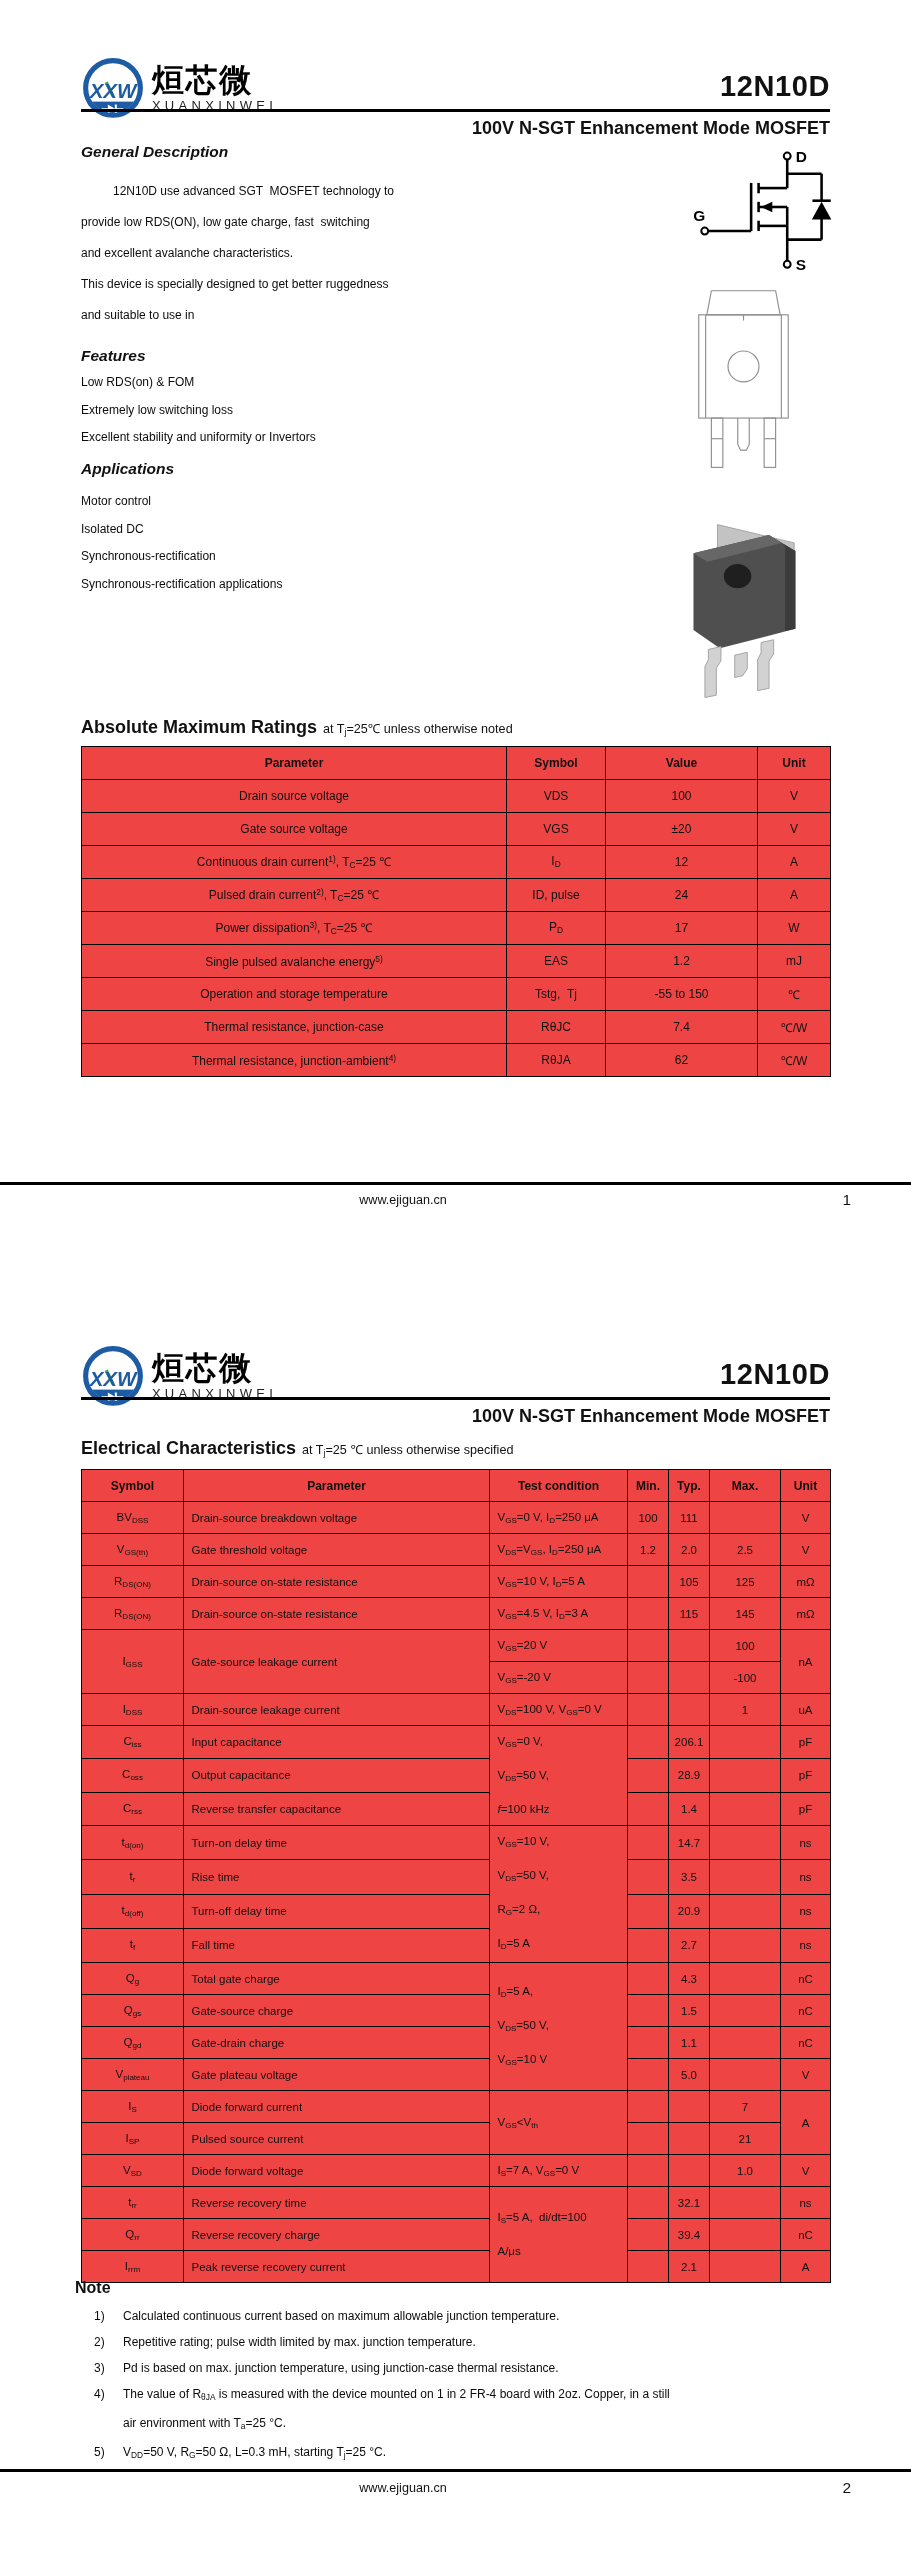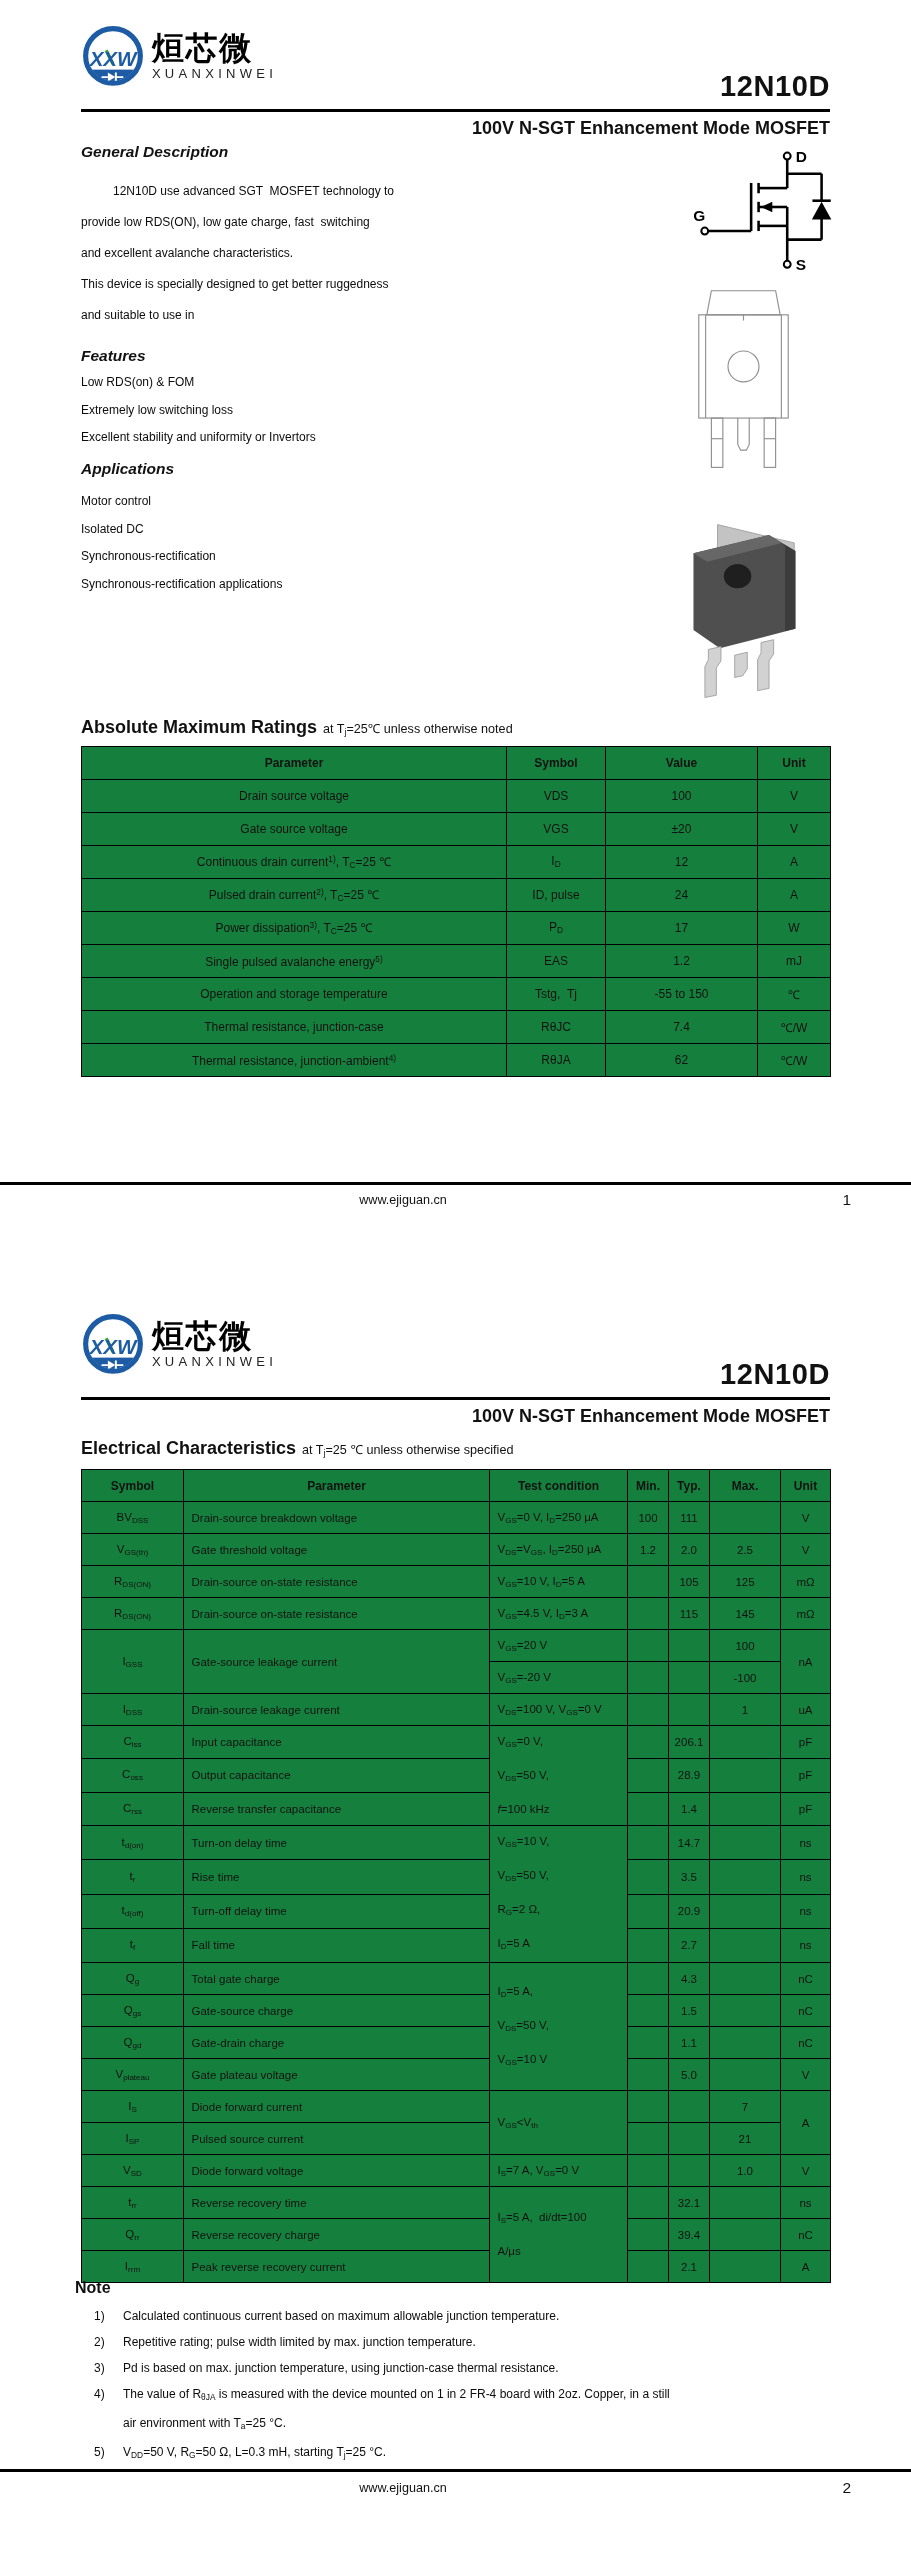--- a/index.html
+++ b/index.html
@@ -1,21 +1,21 @@
 <!DOCTYPE html>
 <html style="font-size:9.2px"><head>
 <meta charset="utf-8">
 <style>
   html,body{margin:0;padding:0;background:#ffffff;}
   body{width:911px;font-family:"Liberation Sans",sans-serif;color:#111;-webkit-font-smoothing:antialiased;}
   .page{position:relative;width:911px;height:1288px;background:#fff;overflow:hidden;}
   .abs{position:absolute;}
 
   
-  .logo{left:81px;top:24px;display:flex;align-items:center;gap:6.9px;}
+  .logo{left:81px;top:56px;display:flex;align-items:center;gap:6.9px;}
   .logo svg{display:block;}
   .logo-cn{font-size:32px;font-weight:700;letter-spacing:1.7px;line-height:1;color:#000;font-family:"Liberation Sans",sans-serif;}
   .logo-en{font-size:13px;letter-spacing:4.3px;color:#222;margin-top:2.3px;font-weight:500;}
   .part-no{right:81px;top:70px;font-size:29px;font-weight:700;letter-spacing:0.6px;}
   .head-rule{left:81px;width:749px;top:109px;height:3.4px;background:#000;}
   .subtitle{right:81px;top:118px;font-size:18px;font-weight:700;}
 
   
   .sec-title{left:81px;font-size:15.5px;font-weight:700;font-style:italic;}
   .gd-lines{left:81px;top:176px;width:448px;font-size:12px;line-height:31px;color:#0c0c0c;}
@@ -28,21 +28,21 @@
   .g-schem{left:691px;top:148px;}
   .g-outline{left:686px;top:285px;}
   .g-3d{left:682px;top:512px;}
 
   
   .h-line{left:81px;white-space:nowrap;}
   .h-big{font-size:18px;font-weight:700;}
   .h-suf{font-size:12.6px;font-weight:400;margin-left:3.4px;}
 
   
-  table{border-collapse:collapse;table-layout:fixed;background:#15803d;}
+  table{border-collapse:collapse;table-layout:fixed;background:#ef4444;}
   td,th{border:1.1px solid #000;text-align:center;vertical-align:middle;padding:0;overflow:hidden;}
   table{border:1.7px solid #000;}
   .abs-table{left:81px;top:746px;width:749px;font-size:12px;}
   .abs-table tr{height:33px;}
   .abs-table th{font-weight:700;}
   .ec-table{left:81px;top:181px;width:749px;font-size:11.5px;}
   .ec-table tr{height:32px;}
   .ec-table th{font-weight:700;font-size:12px;}
   td.al{text-align:left;padding-left:7.5px;}
   td.ml{line-height:31px;}

